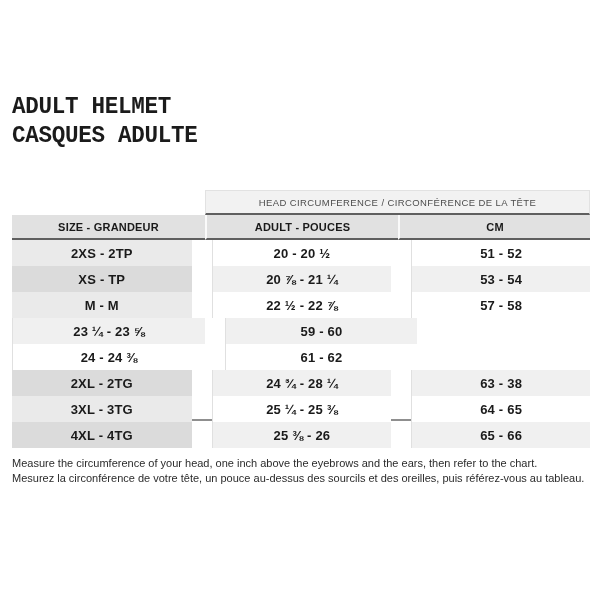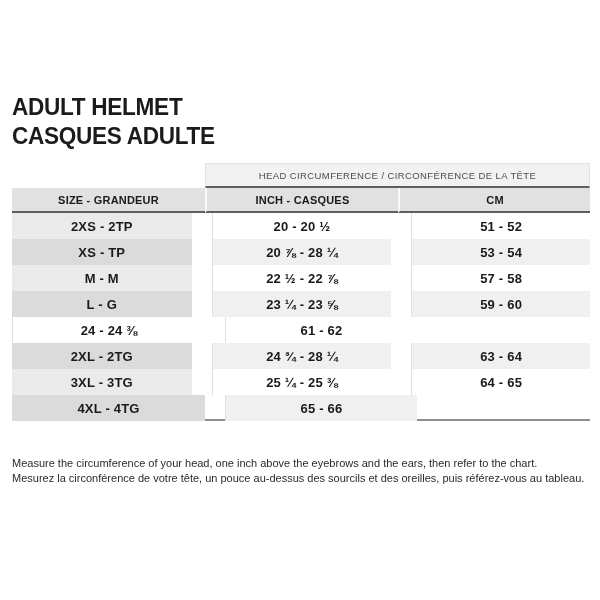--- a/index.html
+++ b/index.html
@@ -9,20 +9,21 @@
     font-family: "Liberation Sans", "DejaVu Sans", sans-serif;
     position: relative;
     overflow: hidden;
   }
   .page { position: absolute; inset: 0; width: 600px; height: 600px; background: #fff; }
 
   .title-block {
     position: absolute;
     left: 12px; top: 92px;
     color: #1b1b1b;
+    font-family: Liberation Mono, monospace;
   }
   .title-line {
     font-size: 24px;
     font-weight: 800;
     line-height: 29px;
     letter-spacing: -0.3px;
     transform: scaleX(0.94);
     transform-origin: left center;
     white-space: nowrap;
   }
@@ -33,20 +34,21 @@
     width: 578px;
   }
   .trow { display: flex; width: 578px; }
   .cell {
     display: flex; align-items: center; justify-content: center;
     text-align: center;
     color: #1a1a1a;
     font-weight: 700;
     font-size: 13px;
     letter-spacing: 0.2px;
+    margin-top: 27px;
   }
 
   
   .band-row { height: 25px; }
   .band-spacer { width: 193px; background: transparent; }
   .band-cell {
     width: 385px; height: 25px;
     background: #f2f2f2;
     border: 1px solid #e2e2e2;
     border-bottom: 2px solid #5f5f5f;
@@ -104,60 +106,60 @@
 
   <div class="size-table">
 
     <div class="trow band-row">
       <div class="band-spacer"></div>
       <div class="cell band-cell">HEAD CIRCUMFERENCE / CIRCONFÉRENCE DE LA TÊTE</div>
     </div>
 
     <div class="trow header-row">
       <div class="cell c1">SIZE - GRANDEUR</div>
-      <div class="cell c2">INCH - CASQUES</div>
+      <div class="cell c2">ADULT - POUCES</div>
       <div class="cell c3">CM</div>
     </div>
 
     <div class="trow data-row">
       <div class="cell c1">2XS - 2TP</div>
       <div class="cell c2">20 - 20 ½</div>
       <div class="cell c3">51 - 52</div>
     </div>
     <div class="trow data-row">
       <div class="cell c1">XS - TP</div>
-      <div class="cell c2">20 ⅞ - 28 ¼</div>
+      <div class="cell c2">20 ⅞ - 21 ¼</div>
       <div class="cell c3">53 - 54</div>
     </div>
     <div class="trow data-row">
       <div class="cell c1">M - M</div>
       <div class="cell c2">22 ½ - 22 ⅞</div>
       <div class="cell c3">57 - 58</div>
     </div>
     <div class="trow data-row">
-      <div class="cell c1">L - G</div>
       <div class="cell c2">23 ¼ - 23 ⅝</div>
       <div class="cell c3">59 - 60</div>
     </div>
     <div class="trow data-row">
       <div class="cell c2">24 - 24 ⅜</div>
       <div class="cell c3">61 - 62</div>
     </div>
     <div class="trow data-row">
       <div class="cell c1">2XL - 2TG</div>
       <div class="cell c2">24 ¾ - 28 ¼</div>
-      <div class="cell c3">63 - 64</div>
+      <div class="cell c3">63 - 38</div>
     </div>
     <div class="trow data-row">
       <div class="cell c1">3XL - 3TG</div>
       <div class="cell c2">25 ¼ - 25 ⅜</div>
       <div class="cell c3">64 - 65</div>
     </div>
     <div class="trow data-row">
       <div class="cell c1">4XL - 4TG</div>
+      <div class="cell c2">25 ⅜ - 26</div>
       <div class="cell c3">65 - 66</div>
     </div>
 
   </div>
 
   <div class="footnote">
     <div>Measure the circumference of your head, one inch above the eyebrows and the ears, then refer to the chart.</div>
     <div>Mesurez la circonférence de votre tête, un pouce au-dessus des sourcils et des oreilles, puis référez-vous au tableau.</div>
   </div>
 

